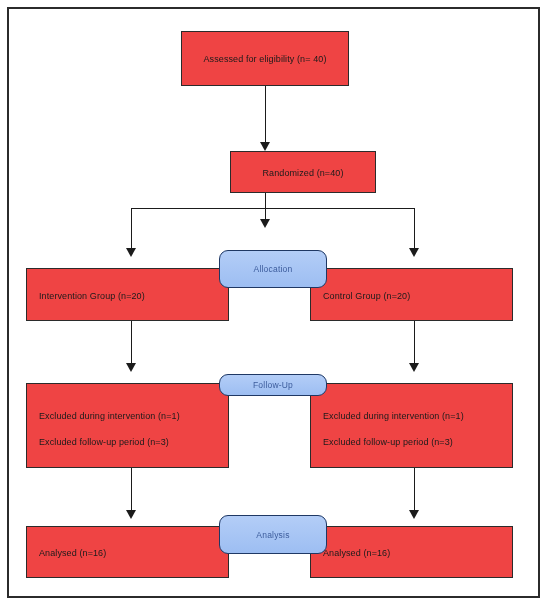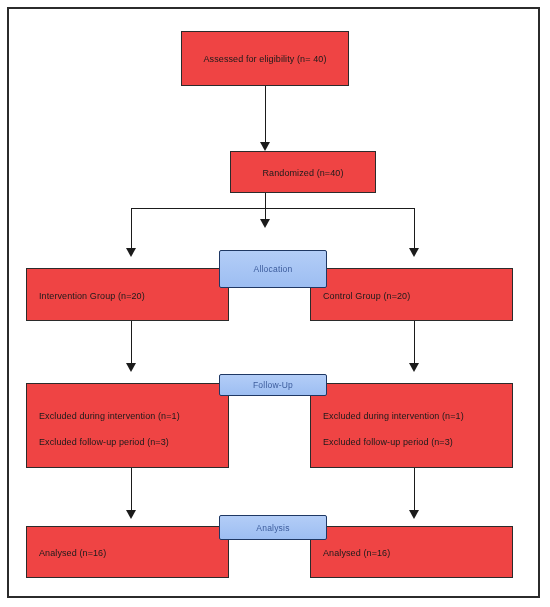--- a/index.html
+++ b/index.html
@@ -47,21 +47,21 @@
     left: 0;
     right: 0;
     text-align: center;
   }
   
   .stage-badge {
     position: absolute;
     box-sizing: border-box;
     background: #a4c2f4;
     border: 1.6px solid #1f3864;
-    border-radius: 2px;
+    border-radius: 9px;
     display: flex;
     align-items: center;
     justify-content: center;
     z-index: 5;
     background-image: linear-gradient(to bottom, #b3cdf7 0%, #9dbef2 100%);
   }
   .stage-badge span {
     font-size: 8.5px;
     color: #3c5c9c;
     letter-spacing: 0.2px;
@@ -152,17 +152,17 @@
   <div class="arrowhead" style="left:409px; top:510px;"></div>
 
   <div class="node" style="left:26px; top:526px; width:203px; height:52px;">
     <div class="node-label" style="left:12px; top:21px;">Analysed (n=16)</div>
   </div>
 
   <div class="node" style="left:310px; top:526px; width:203px; height:52px;">
     <div class="node-label" style="left:12px; top:21px;">Analysed (n=16)</div>
   </div>
 
-  <div class="stage-badge" style="left:219px; top:515px; width:108px; height:25px;">
+  <div class="stage-badge" style="left:219px; top:515px; width:108px; height:39px;">
     <span>Analysis</span>
   </div>
 
 </div>
 
 </body></html>

